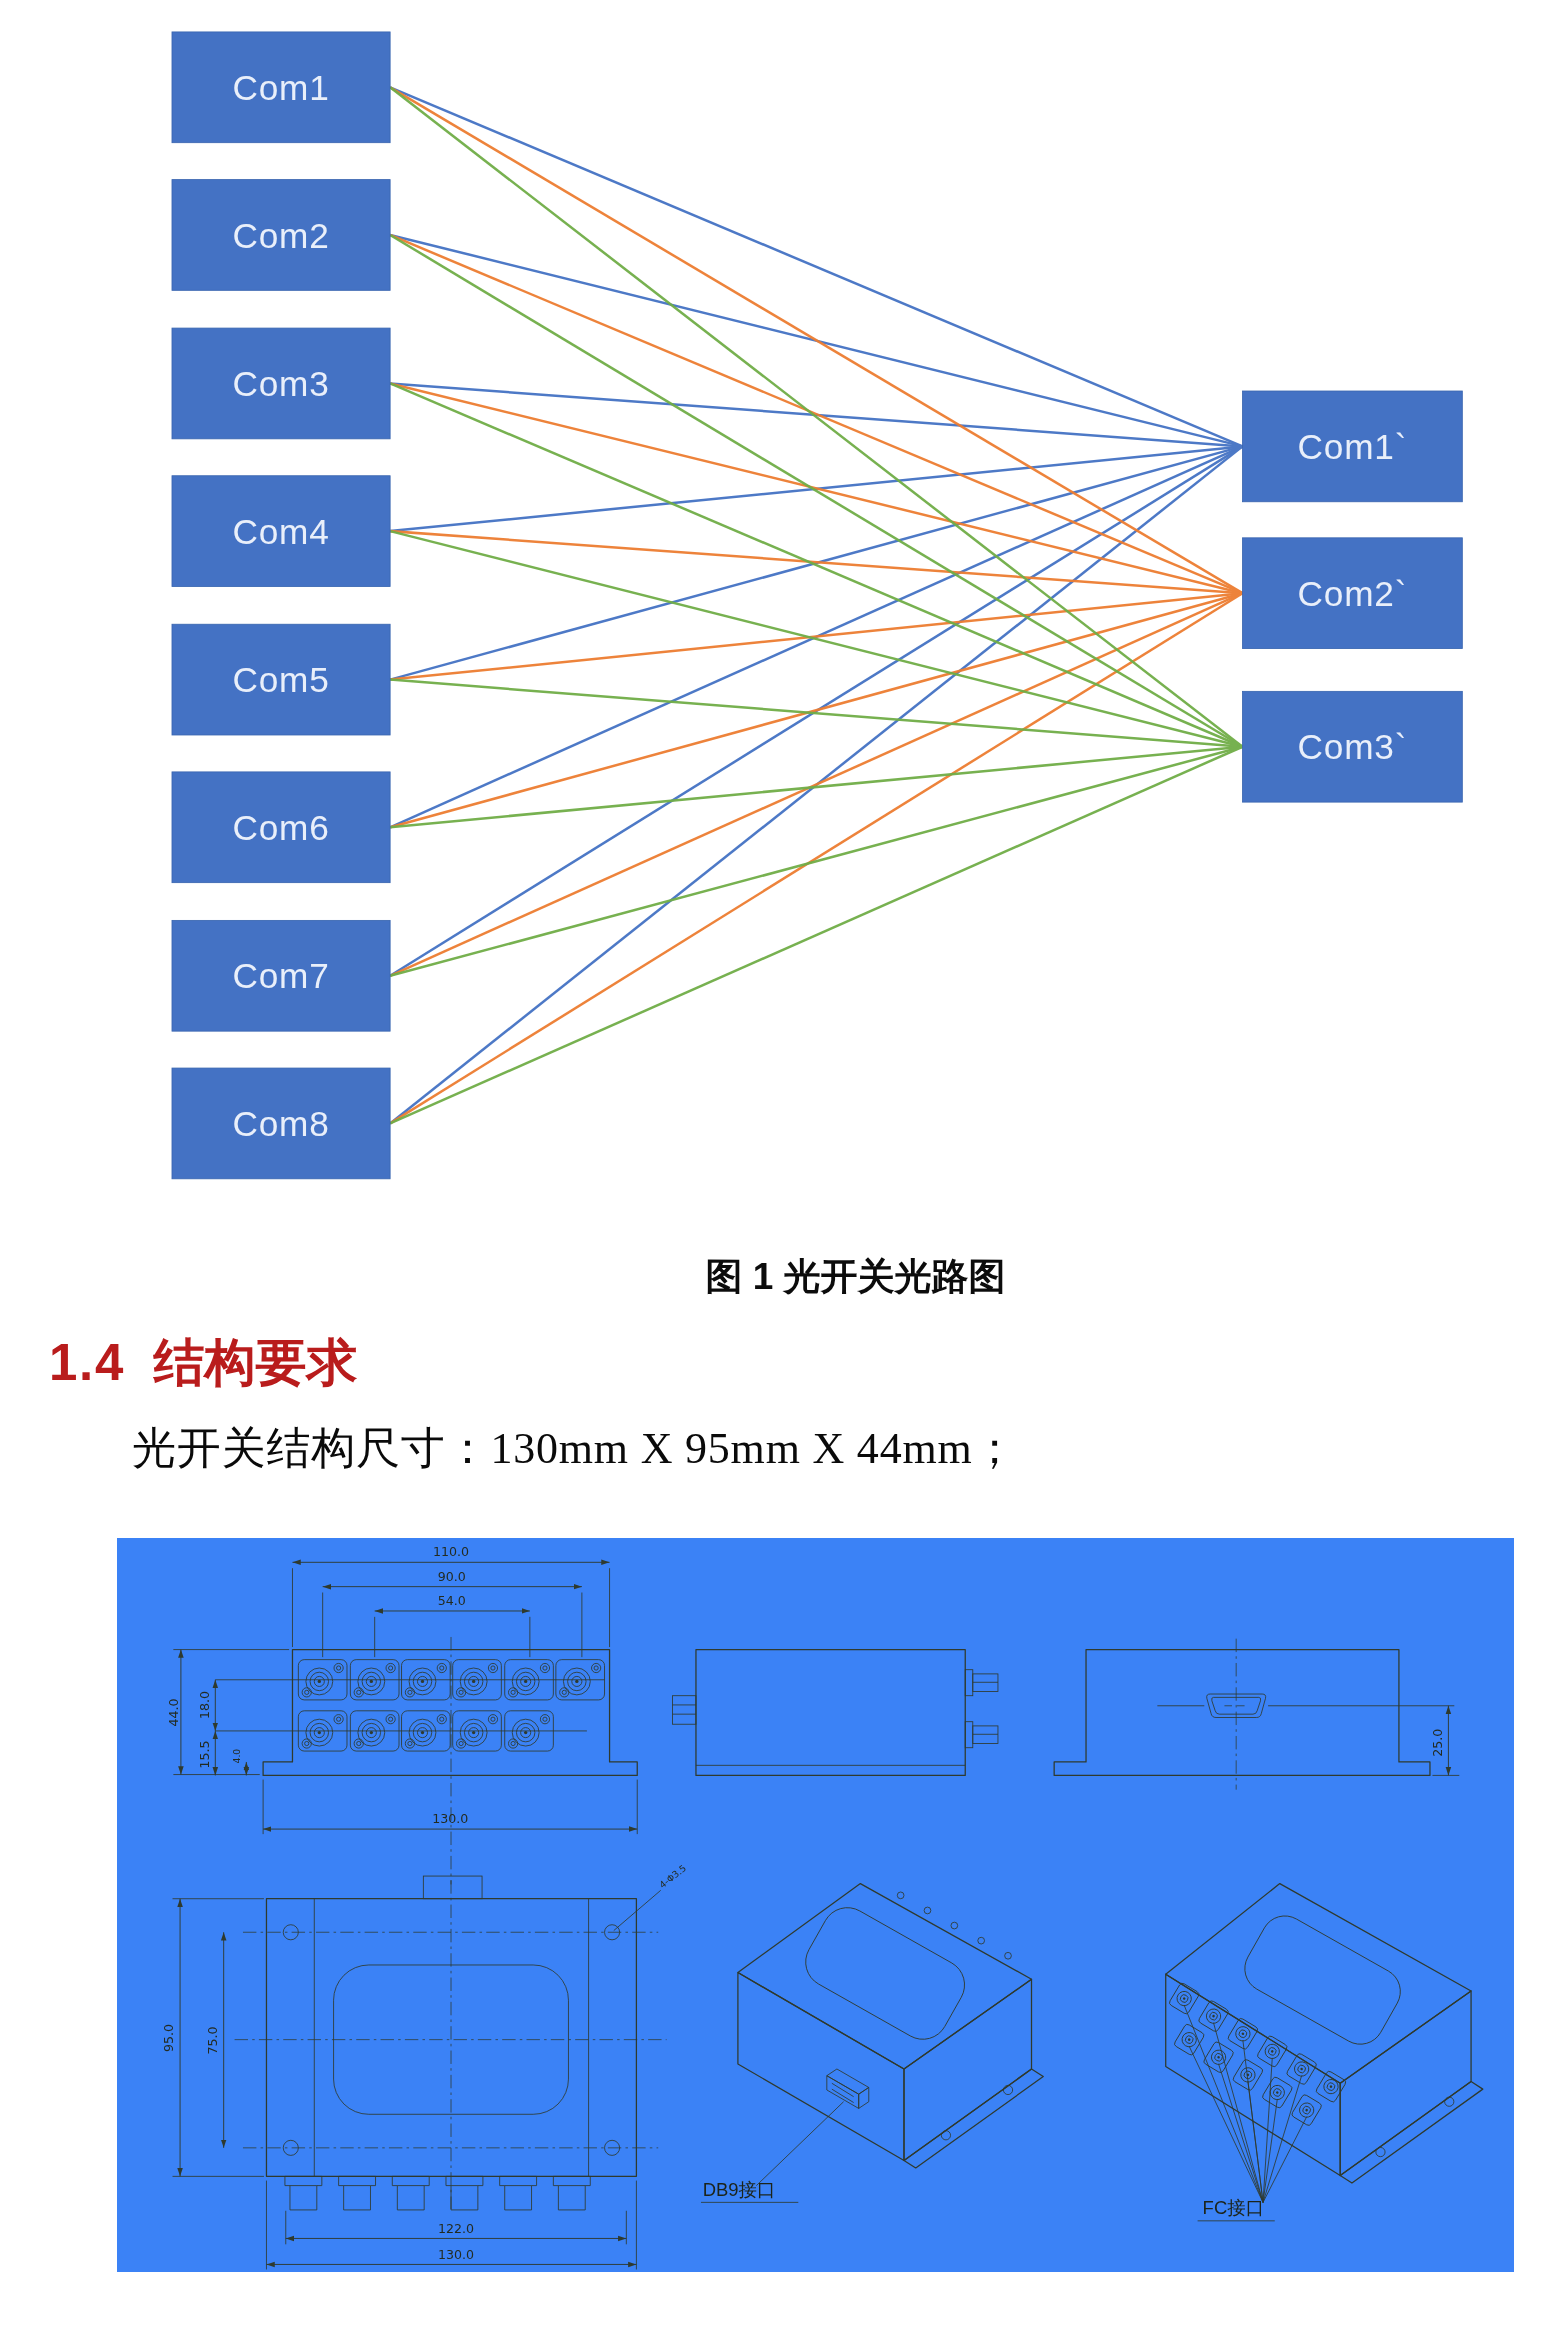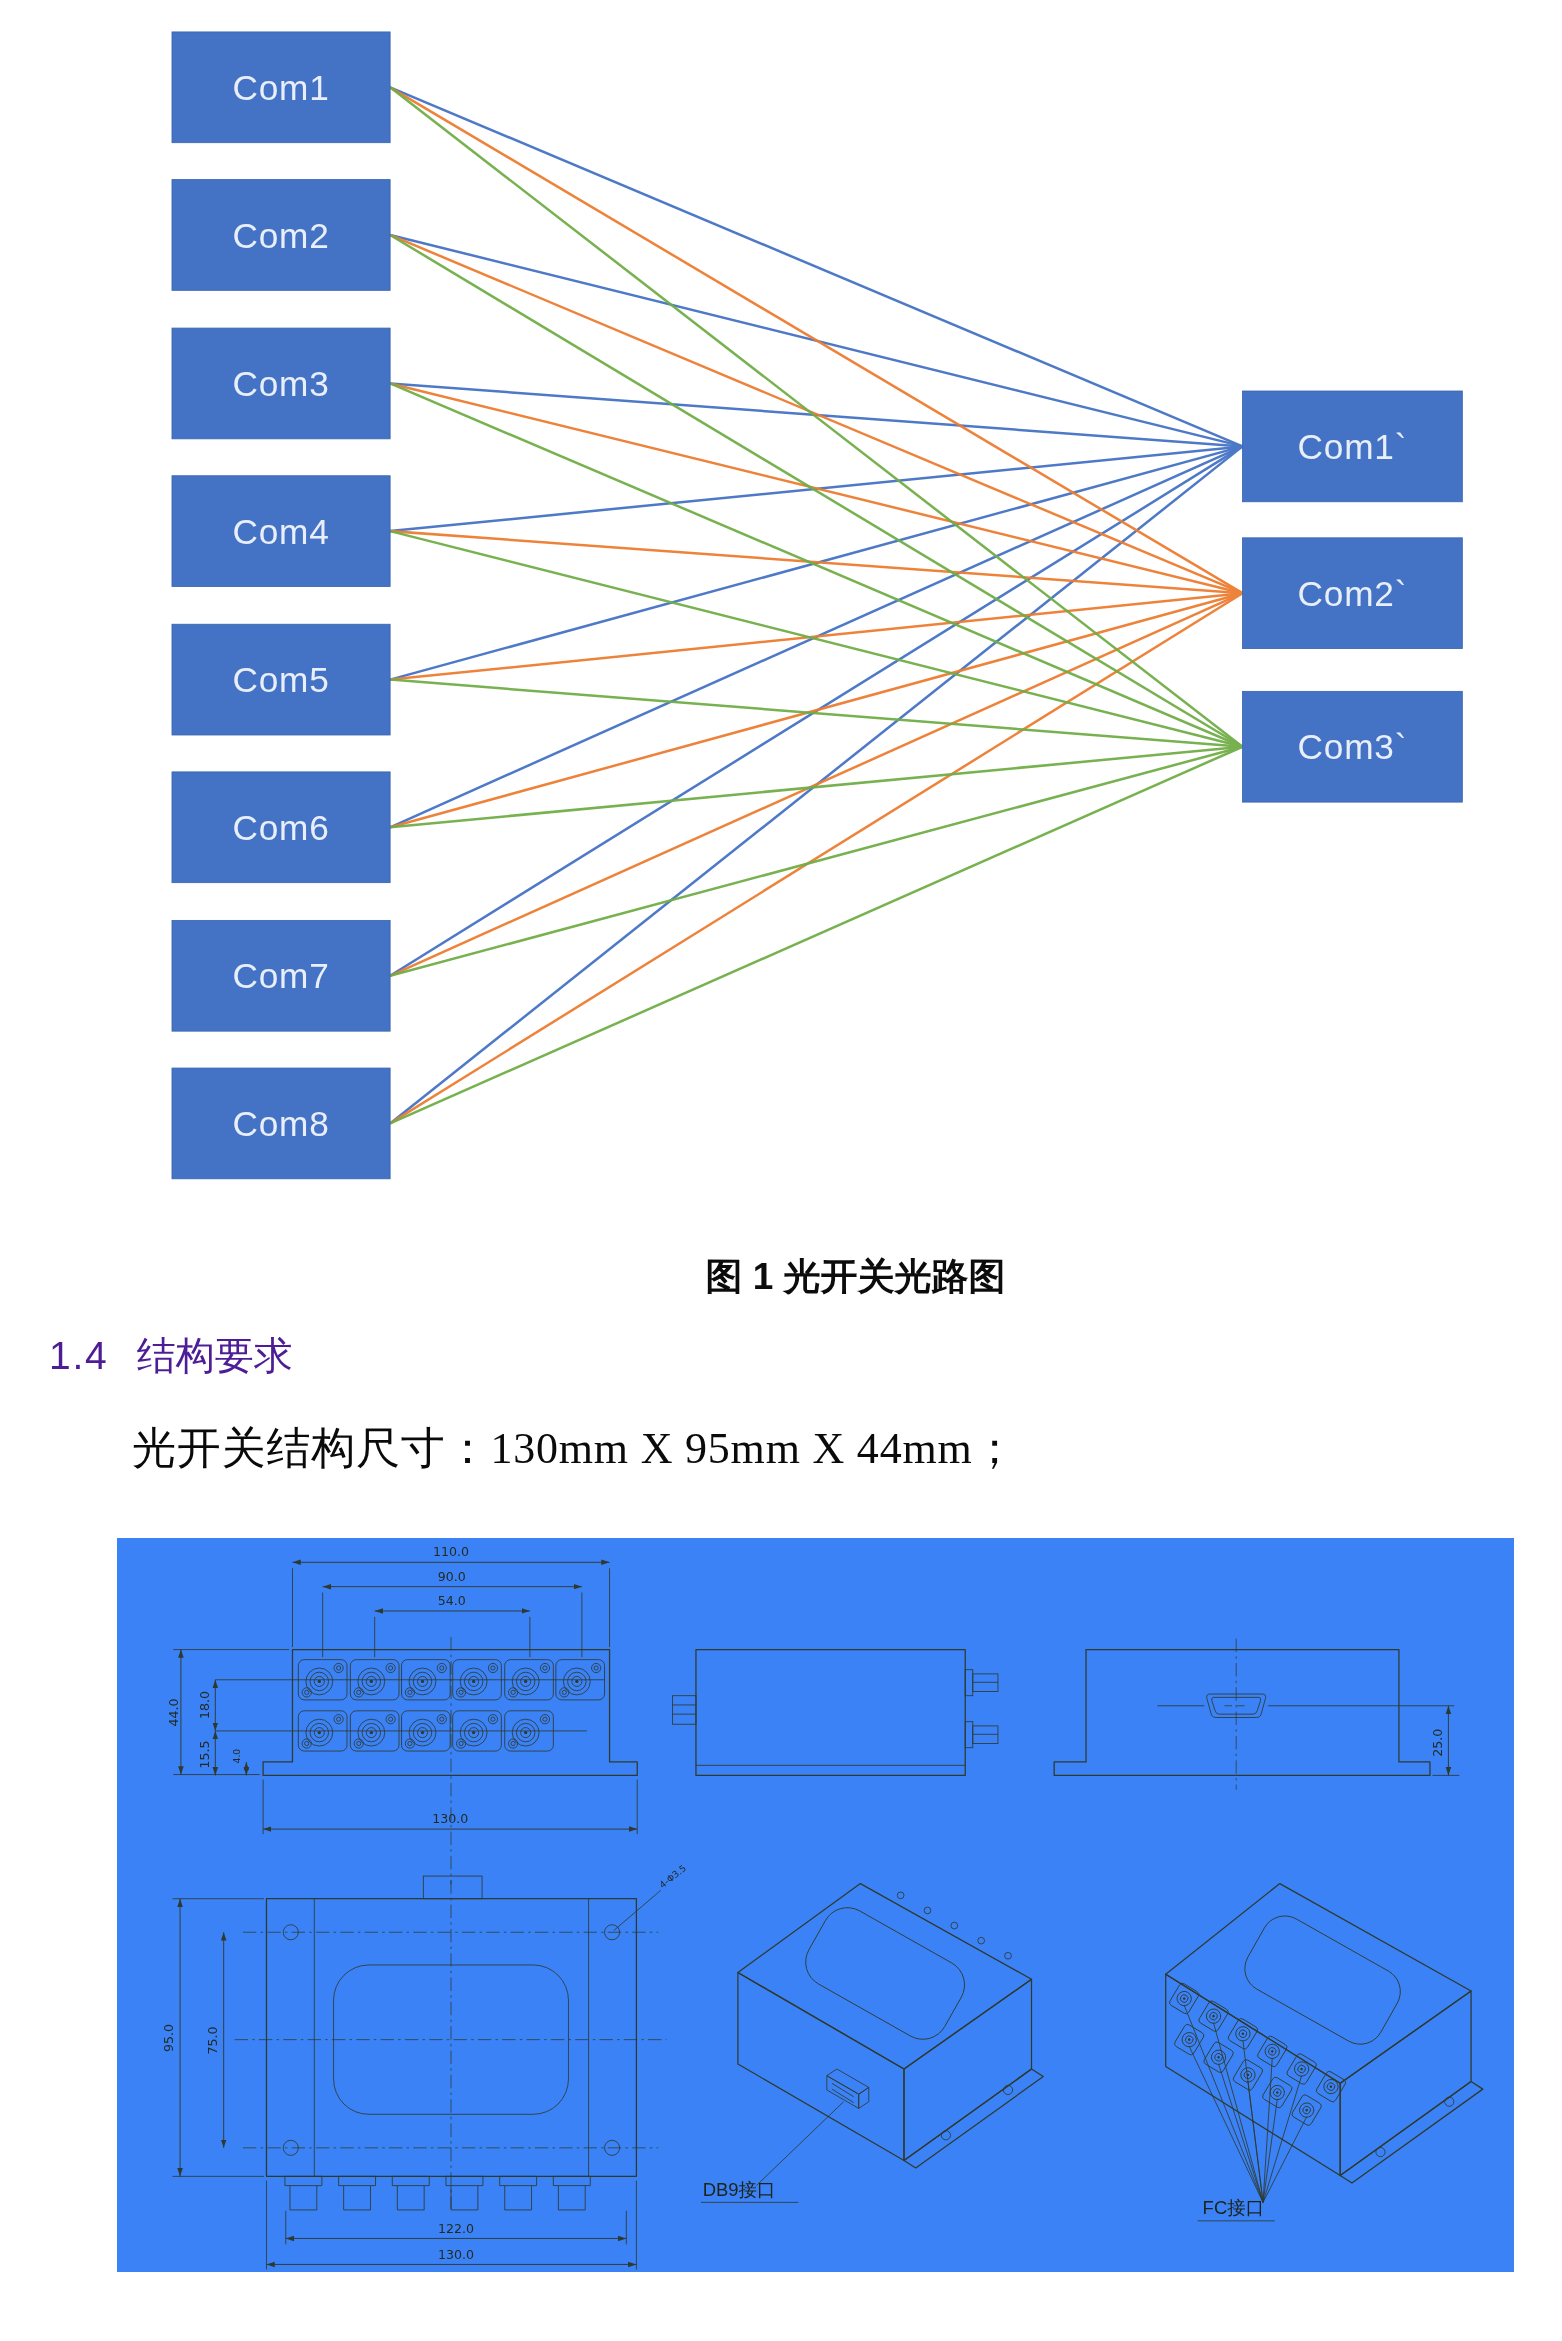--- a/index.html
+++ b/index.html
@@ -9,22 +9,22 @@
 
   
   #fig1{position:absolute;left:0;top:0;}
   .node-label{font:42px "Liberation Sans","DejaVu Sans",sans-serif;fill:#e9effa;letter-spacing:1px;}
 
   
   .caption{position:absolute;left:4px;right:0;text-align:center;
            font-weight:bold;font-size:37px;color:#0c0c0c;}
   #fig1-caption{top:1252px;padding-left:144px;}
   #fig2-caption{top:2287px;padding-left:117px;}
-  #section-heading{position:absolute;left:49px;top:1329px;font-weight:normal;
-                   font-size:39px;color:#4c1d95;}
+  #section-heading{position:absolute;left:49px;top:1329px;font-weight:bold;
+                   font-size:51px;color:#b91c1c;}
   #section-heading .num{letter-spacing:1.7px;}
   #section-heading .ttl{margin-left:28.5px;}
   #body-text{position:absolute;left:132px;top:1419px;
              font-family:"Liberation Serif","DejaVu Serif",serif;
              font-size:44px;color:#0a0a0a;letter-spacing:0.8px;}
 
   
   #fig2-panel{position:absolute;left:117px;top:1538px;width:1397px;height:734px;
               background:#3b82f6;}
   .ol{fill:none;stroke:#2f3a2e;stroke-width:1.5;stroke-linejoin:round;}

